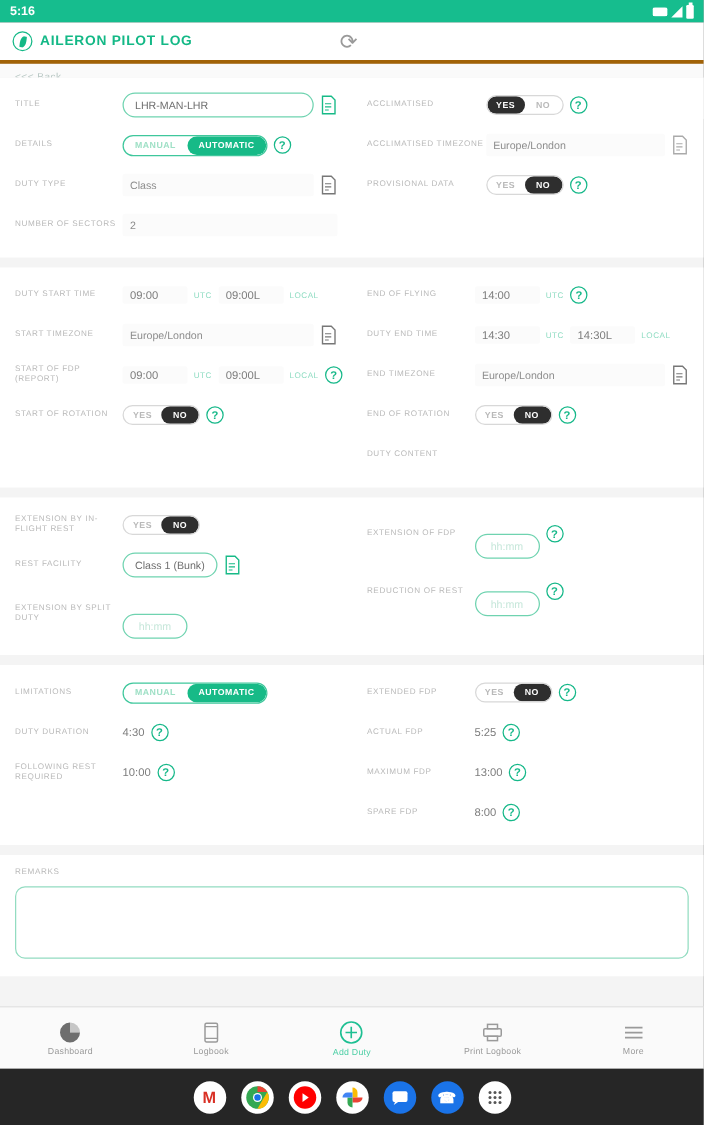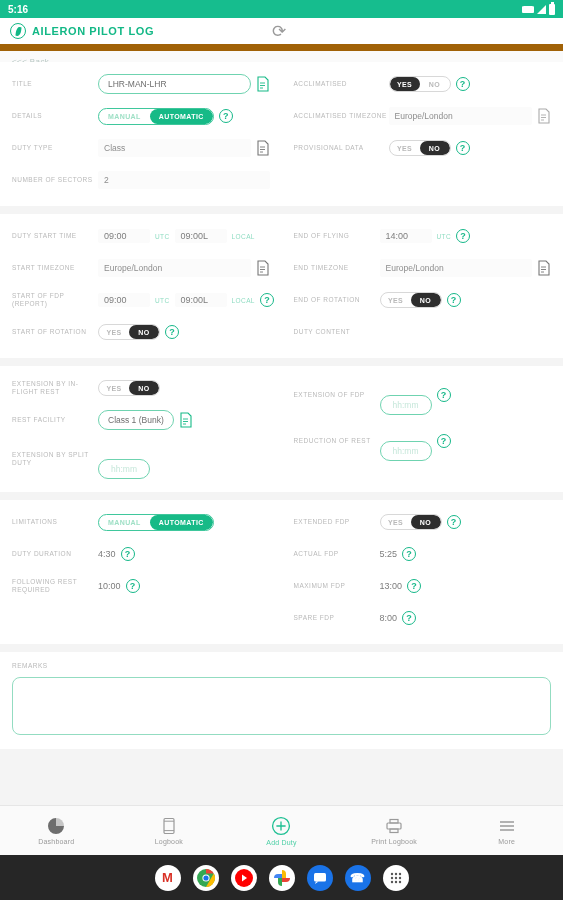--- a/index.html
+++ b/index.html
@@ -20,21 +20,21 @@
   .sb-icons { display:flex; align-items:center; gap:3px; }
   .sb-wifi { width:0;height:0; border-left:6px solid #fff; border-right:6px solid #fff;
              border-top:9px solid #fff; border-radius:2px; transform: scaleY(.8); }
   .sb-sig  { width:0;height:0; border-left:9px solid transparent; border-bottom:9px solid #fff; }
   .sb-bat  { width:6px; height:11px; background:#fff; border-radius:1px; position:relative; }
   .sb-bat:before{content:"";position:absolute;top:-2px;left:1.5px;width:3px;height:2px;background:#fff;}
 
   
   .appbar {
     height: 33px; background:#ffffff; display:flex; align-items:center;
-    position:relative; padding-left:10px; border-bottom:7px solid #a16207;
+    position:relative; padding-left:10px; border-bottom:3px solid #a16207;
   }
   .logo-mark {
     width:16px;height:16px;border-radius:50%;border:1.4px solid #13b886;
     display:flex;align-items:center;justify-content:center;margin-right:6px;flex:none;
   }
   .logo-mark span{ display:block; width:5px;height:9px; background:#13b886;
                    border-radius: 60% 10% 60% 10%; transform: rotate(8deg); }
   .brand { color:#13b886; font-size:11px; font-weight:bold; letter-spacing:.6px; }
   .sync-btn { position:absolute; left:268px; top:50%; transform:translateY(-50%);
               width:22px;height:22px; display:flex;align-items:center;justify-content:center;
@@ -281,20 +281,29 @@
 
           <div class="row">
             <div class="lbl">END OF FLYING</div>
             <div class="fieldzone">
               <span class="val blank-box">14:00</span>
               <span class="tz-tag">UTC</span>
               <span class="q-icon">?</span>
             </div>
           </div>
 
+          <div class="row">
+            <div class="lbl">DUTY END TIME</div>
+            <div class="fieldzone">
+              <span class="val blank-box">14:30</span>
+              <span class="tz-tag">UTC</span>
+              <span class="val blank-box">14:30L</span>
+              <span class="tz-tag">LOCAL</span>
+            </div>
+          </div>
 
           <div class="row">
             <div class="lbl">END TIMEZONE</div>
             <div class="fieldzone">
               <div class="inp-plain">Europe/London</div>
               <svg class="doc-icon" viewBox="0 0 14 16">
                   <path d="M2 1h7l3 3v11H2z" fill="none" stroke="#777" stroke-width="1.1"></path>
                   <path d="M4 7h5M4 9.5h5M4 12h3" stroke="#777" stroke-width=".9"></path>
                 </svg>
             </div>

